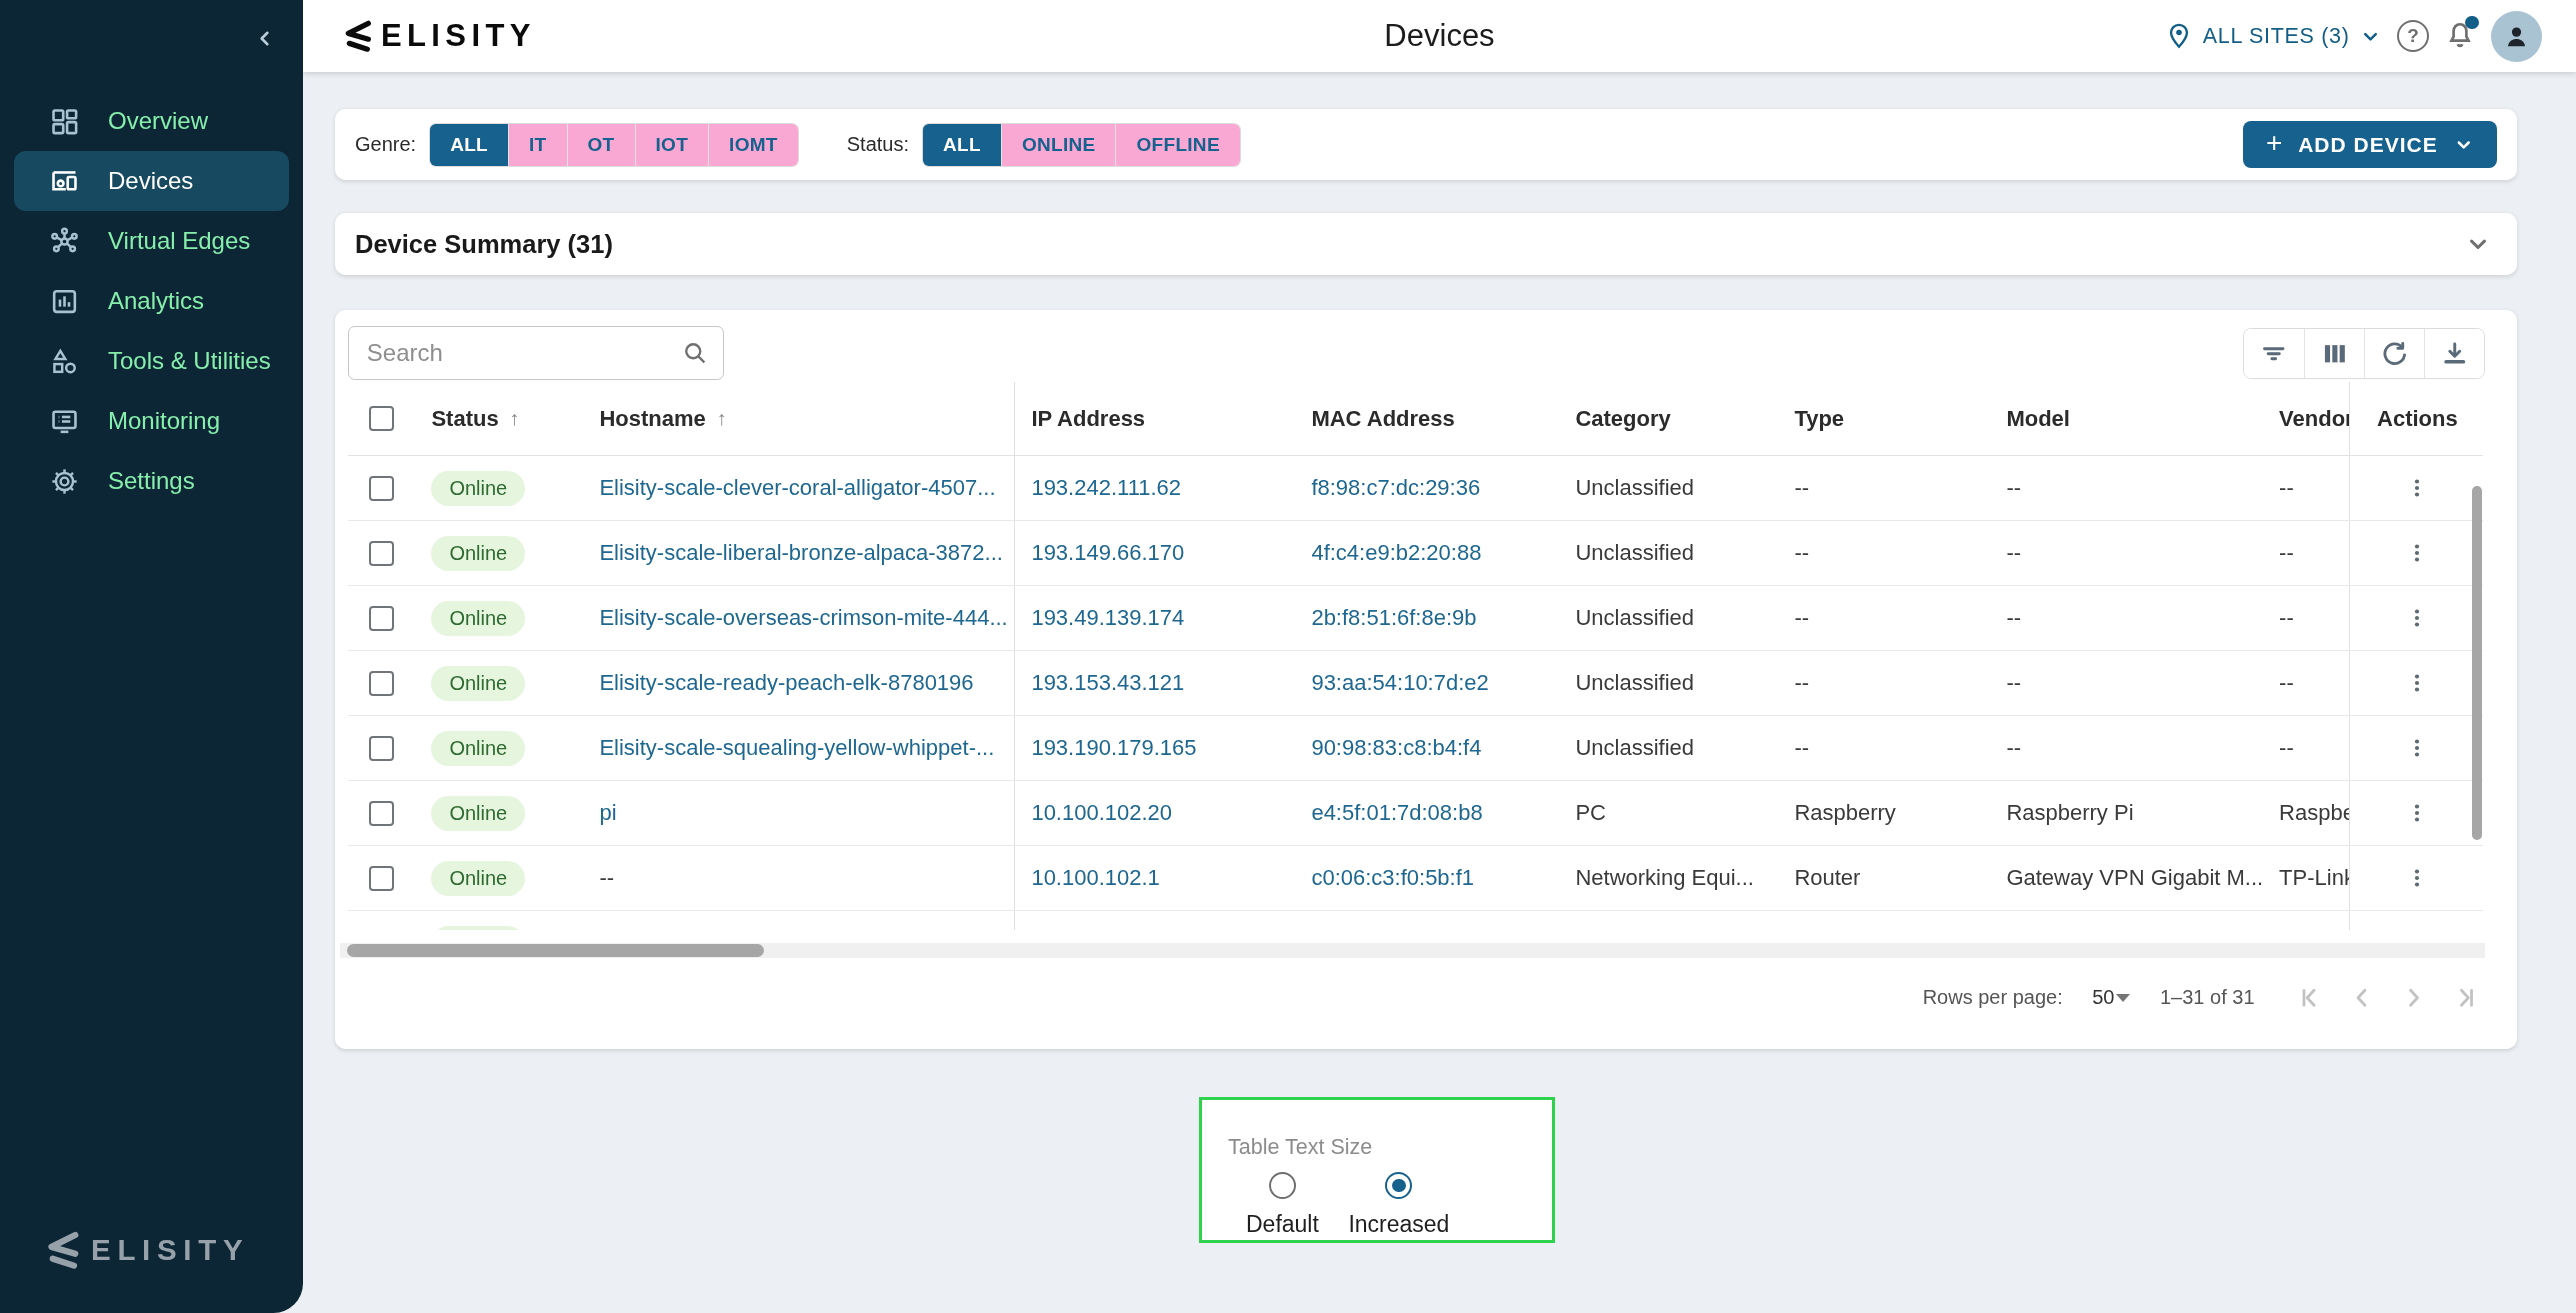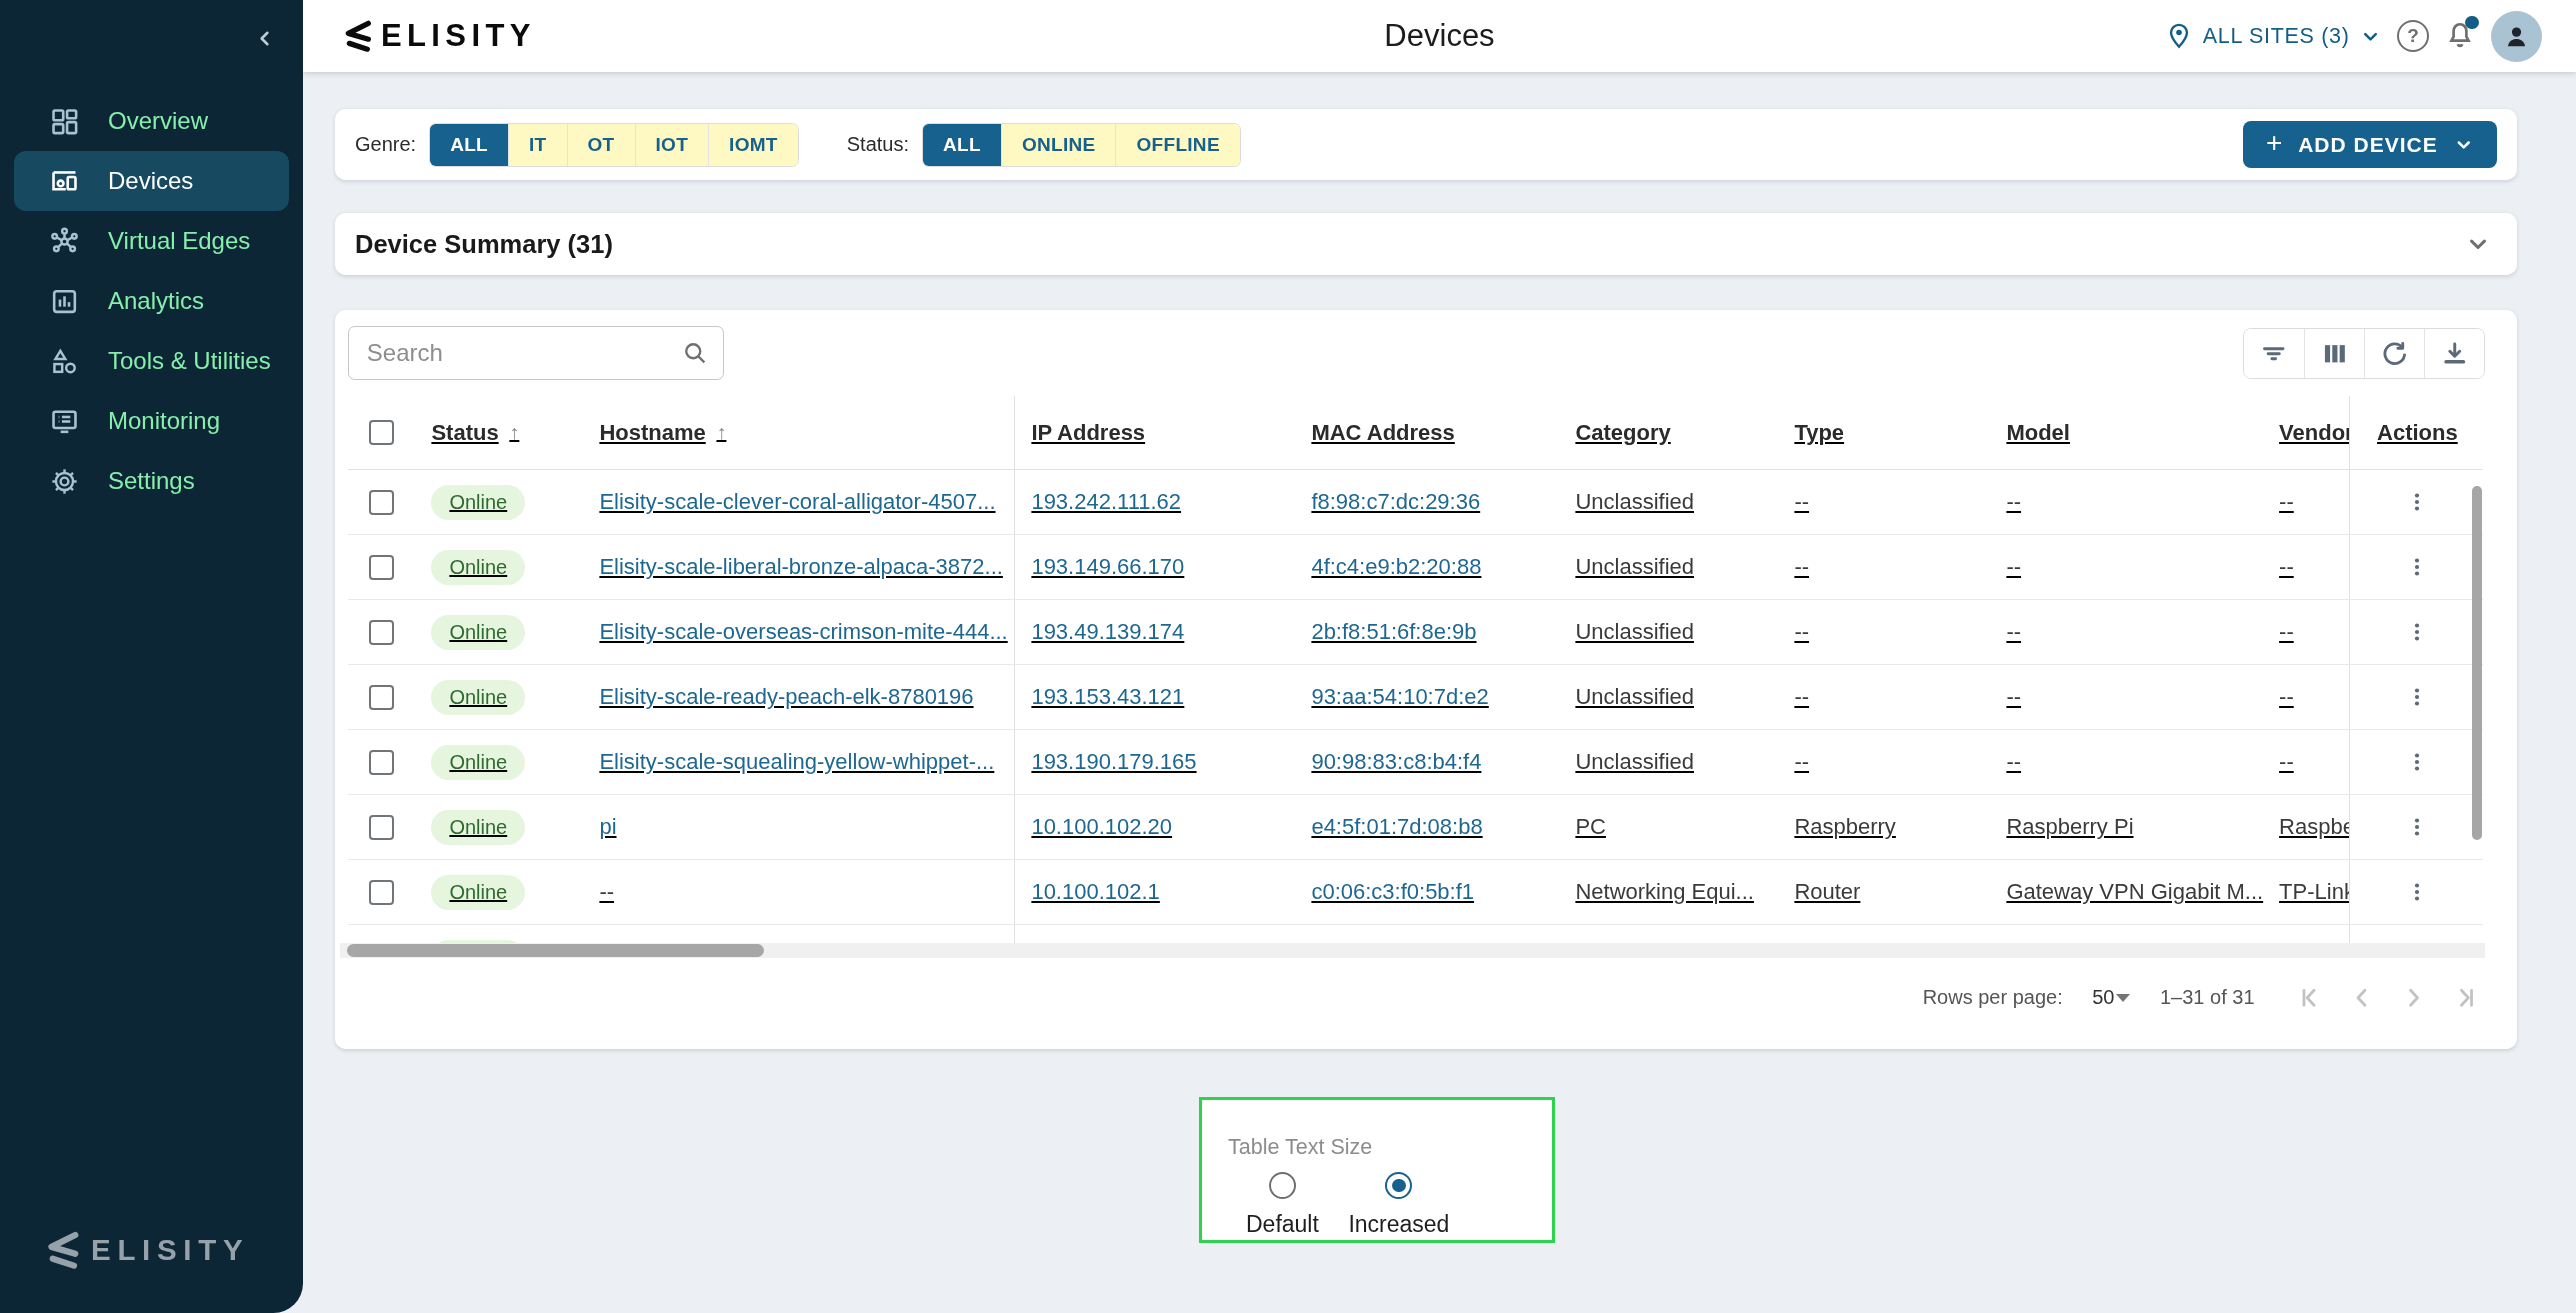--- a/index.html
+++ b/index.html
@@ -48,21 +48,21 @@
 
   
   .filter-card { top:37px; height:71px; display:flex; align-items:center; }
   .flabel { font-size:20px; color:#2B2B2B; font-weight:500; }
   .genre-label { margin-left:20px; }
   .status-label { margin-left:48px; }
   .tgroup { display:flex; margin-left:13px; border:1.3px solid #DCDCDC; border-radius:6.7px;
             overflow:hidden; height:44px; }
   .tbtn { display:flex; align-items:center; justify-content:center; padding:0 20px;
           min-width:58px; font-size:19px; font-weight:600; letter-spacing:0.3px;
-          color:#16618D; background:#fef9c3; border-left:1.3px solid #E3E3E3; cursor:pointer; }
+          color:#16618D; background:#f9a8d4; border-left:1.3px solid #E3E3E3; cursor:pointer; }
   .tbtn:first-child { border-left:none; }
   .tbtn.sel { background:#16618D; color:#FFFFFF; }
   .add-btn { position:absolute; right:20px; height:47px; background:#16618D; color:#FFFFFF;
              border:none; border-radius:8px; display:flex; align-items:center; gap:14.8px;
              padding:0 23px; font-size:21px; font-weight:600; letter-spacing:1px;
              cursor:pointer; font-family:"Liberation Sans", sans-serif; }
   .add-btn .plus { font-size:28px; font-weight:400; margin-top:-2.7px; }
 
   
   .summary-card { top:141px; height:62px; display:flex; align-items:center; }
@@ -77,21 +77,21 @@
                       padding-left:17.4px; background:transparent;
                       font-family:"Liberation Sans", sans-serif; }
   .search-box input::placeholder { color:#8E8E8E; }
   .search-ic { margin-right:14.8px; }
   .toolbar { position:absolute; right:32px; top:18px; height:51px; display:flex;
              border:1.3px solid #DCDCDC; border-radius:8px; overflow:hidden; }
   .tool-btn { width:60px; display:flex; align-items:center; justify-content:center;
               border-left:1.3px solid #E3E3E3; background:#FFF; cursor:pointer; }
   .tool-btn:first-child { border-left:none; }
 
-  .tbl { position:absolute; left:13.4px; top:86px; width:2135px;text-decoration:underline; }
+  .tbl { position:absolute; left:13.4px; top:72px; width:2135px; }
   .tr { display:grid; grid-template-columns:67px 168px 431px 281px 264px 219px 212px 278px 81px 135px; }
   .th-row { height:74px; border-bottom:1.3px solid #E2E2E2; }
   .cell { display:flex; align-items:center; padding-left:16px; font-size:22px; color:#3A3A3A;
           white-space:nowrap; overflow:hidden; }
   .th-row .cell { font-weight:600; color:#2B2B2B; gap:10.7px; }
   .c-check { justify-content:center; padding-left:0; }
   .c-ip { border-left:1.3px solid #E0E0E0; }
   .c-actions { border-left:1.3px solid #E0E0E0; justify-content:center; padding-left:0; }
   .c-vendor { padding-left:10.7px; }
   .sort { color:#8A8A8A; font-size:20px; font-weight:400; }

